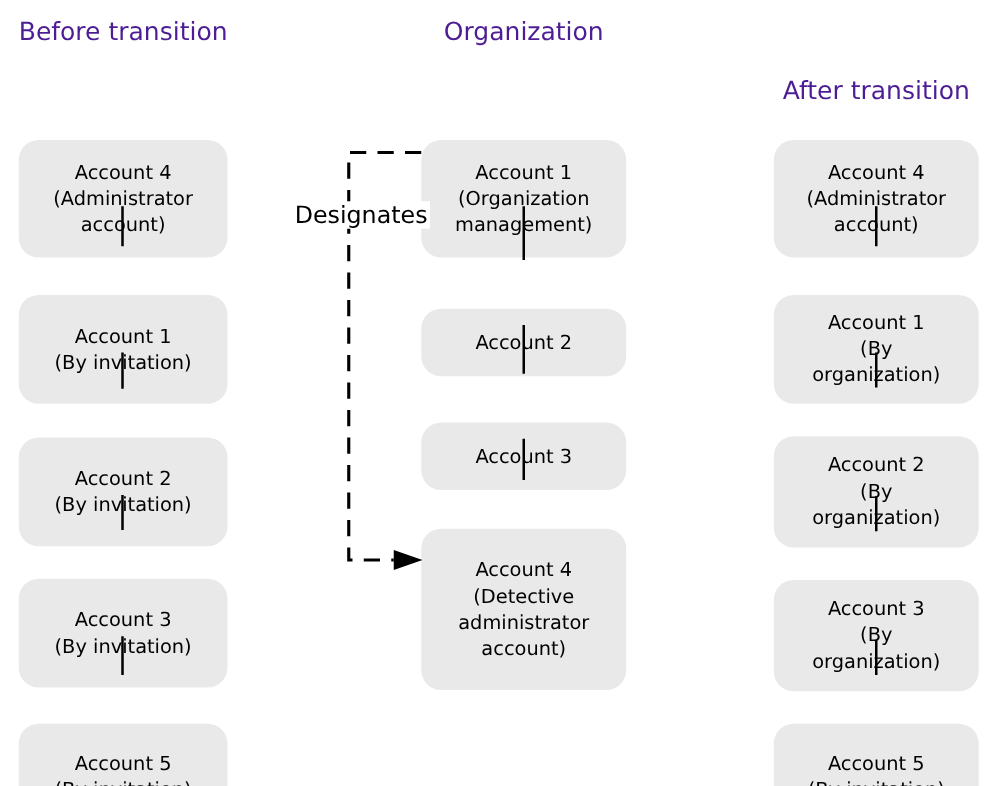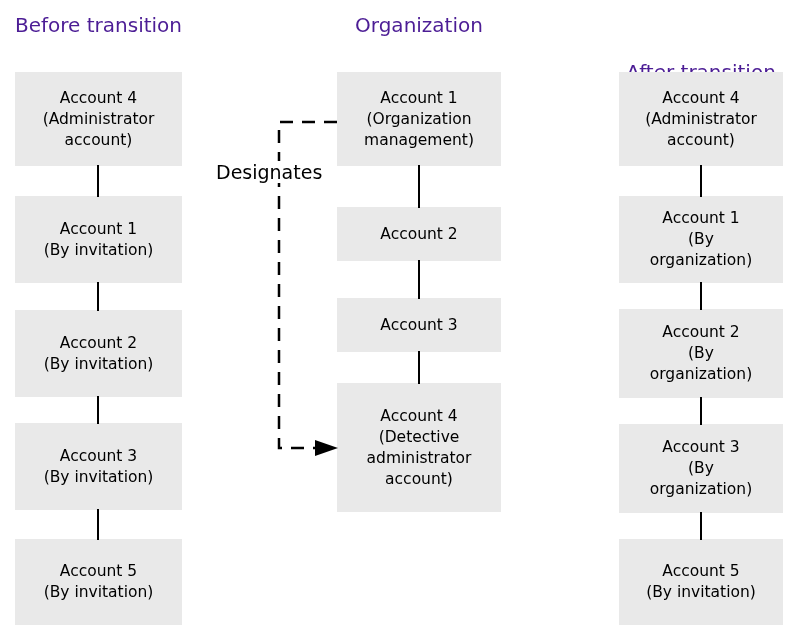--- a/index.html
+++ b/index.html
@@ -21,49 +21,50 @@
     top: 13px;
     font-size: 20px;
     line-height: 24px;
     text-align: center;
     color: #4c1d95;
     white-space: nowrap;
   }
   .acct-box {
     position: absolute;
     background: #e9e9e9;
-    border-radius: 0;
+    border-radius: 16px;
     display: flex;
     align-items: center;
     justify-content: center;
     text-align: center;
     font-size: 15.5px;
     line-height: 21px;
     white-space: pre-line;
     color: #000000;
+    margin-top: 40px;
   }
   .connector {
     position: absolute;
     width: 2px;
     background: #000000;
   }
   .arrow-overlay {
     position: absolute;
     left: 0;
     top: 0;
     width: 793px;
     height: 629px;
     pointer-events: none;
   }
   .designates {
     position: absolute;
     left: 214px;
     top: 160px;
     width: 130px;
-    text-align: left;
+    text-align: right;
     font-size: 19px;
     line-height: 25px;
   }
   .designates span {
     background: #ffffff;
     padding: 0 2px;
   }
 </style>
 </head>
 <body>

